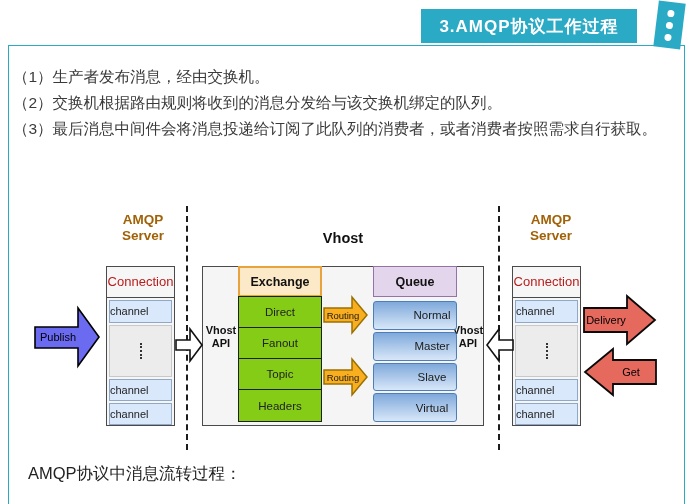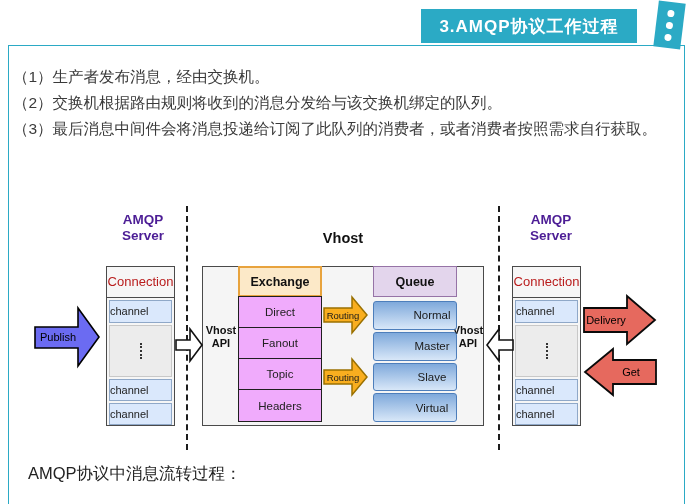--- a/index.html
+++ b/index.html
@@ -20,21 +20,21 @@
   .main-box { position:absolute; left:8px; top:45px; width:677px; height:470px;
               border:1.5px solid #2BAAC5; background:#fff; }
   .text-block { padding:18px 14px 0 4px; }
   .text-block p { font-size:15.5px; line-height:26px; color:#3a3a3a; }
 
   
   .diagram { position:absolute; inset:0; }
   .diagram > * { position:absolute; }
 
   .srv-label { width:80px; text-align:center; font-weight:bold; font-size:13.5px;
-               line-height:15.5px; color:#4c1d95; }
+               line-height:15.5px; color:#a16207; }
   .vhost-title { width:80px; text-align:center; font-weight:bold; font-size:14.5px; color:#111; }
 
   .dash { width:0; border-left:2px dashed #1c1c1c; }
 
   .conn { width:69px; height:160px; background:#F6F6F6; border:1.5px solid #4a4a4a; }
   .conn > div { position:absolute; }
   .conn-h { top:0; left:0; right:0; height:31px; border-bottom:1.5px solid #4a4a4a;
             font-weight:normal; font-size:13px; color:#b91c1c; text-align:center; line-height:30px; }
   .chan { left:2px; right:2px; height:23px; background:#DAE8FC; border:1px solid #8FA8C8;
           font-size:11px; color:#222; line-height:21px; }
@@ -44,21 +44,21 @@
 
   .vhost-box { left:202px; top:266px; width:282px; height:160px; background:#F5F5F5;
                border:1.5px solid #4a4a4a; }
   .api-label { width:34px; text-align:center; font-weight:bold; font-size:11px;
                line-height:13px; color:#111; }
 
   .col { width:84px; height:156px; display:flex; flex-direction:column; }
   .col-h { height:31px; display:flex; align-items:center; justify-content:center;
            font-weight:bold; font-size:12.5px; color:#111; }
   .ex-h { background:#FCE9C8; border:2px solid #E8A33D; }
-  .ex-cell { flex:1; background:#f0abfc; border:1.5px solid #1f1f1f; margin-top:-1.5px;
+  .ex-cell { flex:1; background:#84cc16; border:1.5px solid #1f1f1f; margin-top:-1.5px;
              display:flex; align-items:center; justify-content:center; font-size:11.5px; color:#222; }
   .ex-cell:first-of-type { margin-top:0; }
   .q-h { background:#E3D5EC; border:1.5px solid #9673A6; margin-bottom:2px; }
   .q-cell { flex:1; margin-top:2px; border:1px solid #4D7EBB; border-radius:3px;
             background:linear-gradient(180deg,#7FA9DB 0%,#D8E7F8 100%);
             display:flex; align-items:center; justify-content:center; font-size:11.5px; color:#1a1a1a;padding-left:34px; }
   .q-cell:first-of-type { margin-top:0; }
 
   svg text { font-family:"Liberation Sans","DejaVu Sans",sans-serif; }
 

